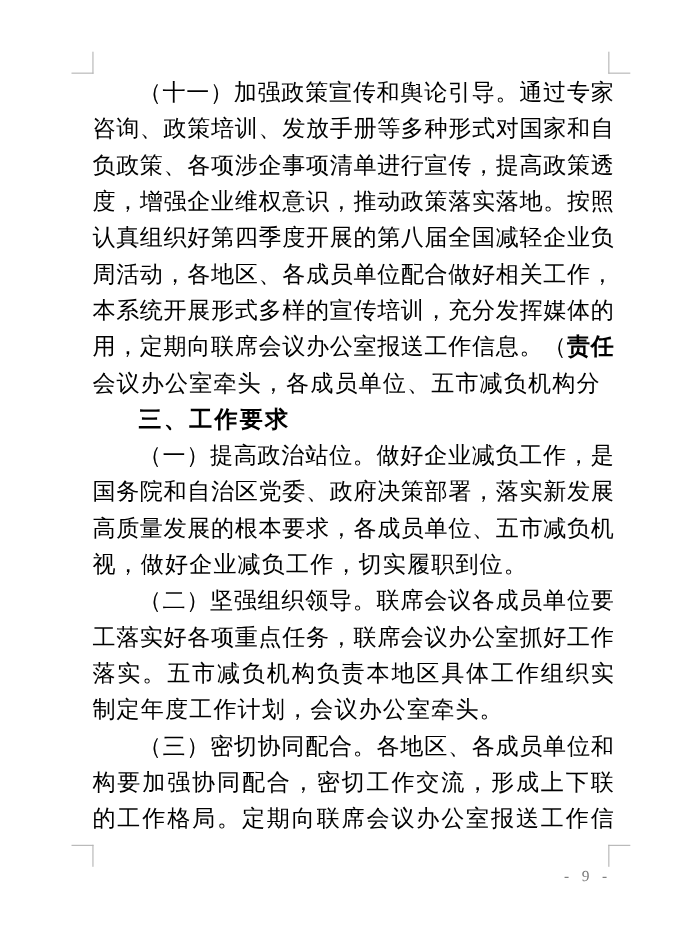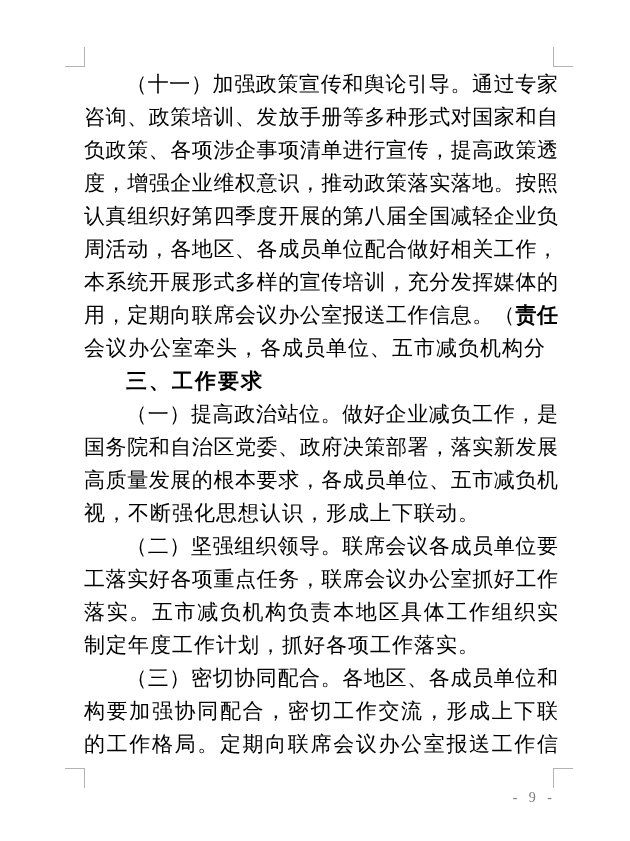--- a/index.html
+++ b/index.html
@@ -76,25 +76,25 @@
       <div class="line"><span>度，增强企业维权意识，推动政策落实落地。按照国家部署，</span></div>
       <div class="line"><span>认真组织好第四季度开展的第八届全国减轻企业负担政策宣传</span></div>
       <div class="line"><span>周活动，各地区、各成员单位配合做好相关工作，并在本地区、</span></div>
       <div class="line"><span>本系统开展形式多样的宣传培训，充分发挥媒体的舆论宣传作</span></div>
       <div class="line"><span>用，定期向联席会议办公室报送工作信息。（</span><span class="bold">责任单位：</span></div>
       <div class="line left"><span>会议办公室牵头，各成员单位、五市减负机构分别负责）</span></div>
       <div class="line indent left heading"><span>三、工作要求</span></div>
       <div class="line indent"><span>（一）提高政治站位。做好企业减负工作，是贯彻党中央、</span></div>
       <div class="line"><span>国务院和自治区党委、政府决策部署，落实新发展理念、推动</span></div>
       <div class="line"><span>高质量发展的根本要求，各成员单位、五市减负机构要高度重</span></div>
-      <div class="line left"><span>视，不断强化思想认识，形成上下联动。</span></div>
+      <div class="line left"><span>视，做好企业减负工作，切实履职到位。</span></div>
       <div class="line indent"><span>（二）坚强组织领导。联席会议各成员单位要按照职责分</span></div>
       <div class="line"><span>工落实好各项重点任务，联席会议办公室抓好工作衔接和督促</span></div>
       <div class="line"><span>落实。五市减负机构负责本地区具体工作组织实施，结合实际</span></div>
-      <div class="line left"><span>制定年度工作计划，抓好各项工作落实。</span></div>
+      <div class="line left"><span>制定年度工作计划，会议办公室牵头。</span></div>
       <div class="line indent"><span>（三）密切协同配合。各地区、各成员单位和五市减负机</span></div>
       <div class="line"><span>构要加强协同配合，密切工作交流，形成上下联动、分工协作</span></div>
       <div class="line"><span>的工作格局。定期向联席会议办公室报送工作信息，反映政策</span></div>
     </div>
 
   <div class="page-num">- 9 -</div>
 
 </div>
 
 </body></html>

